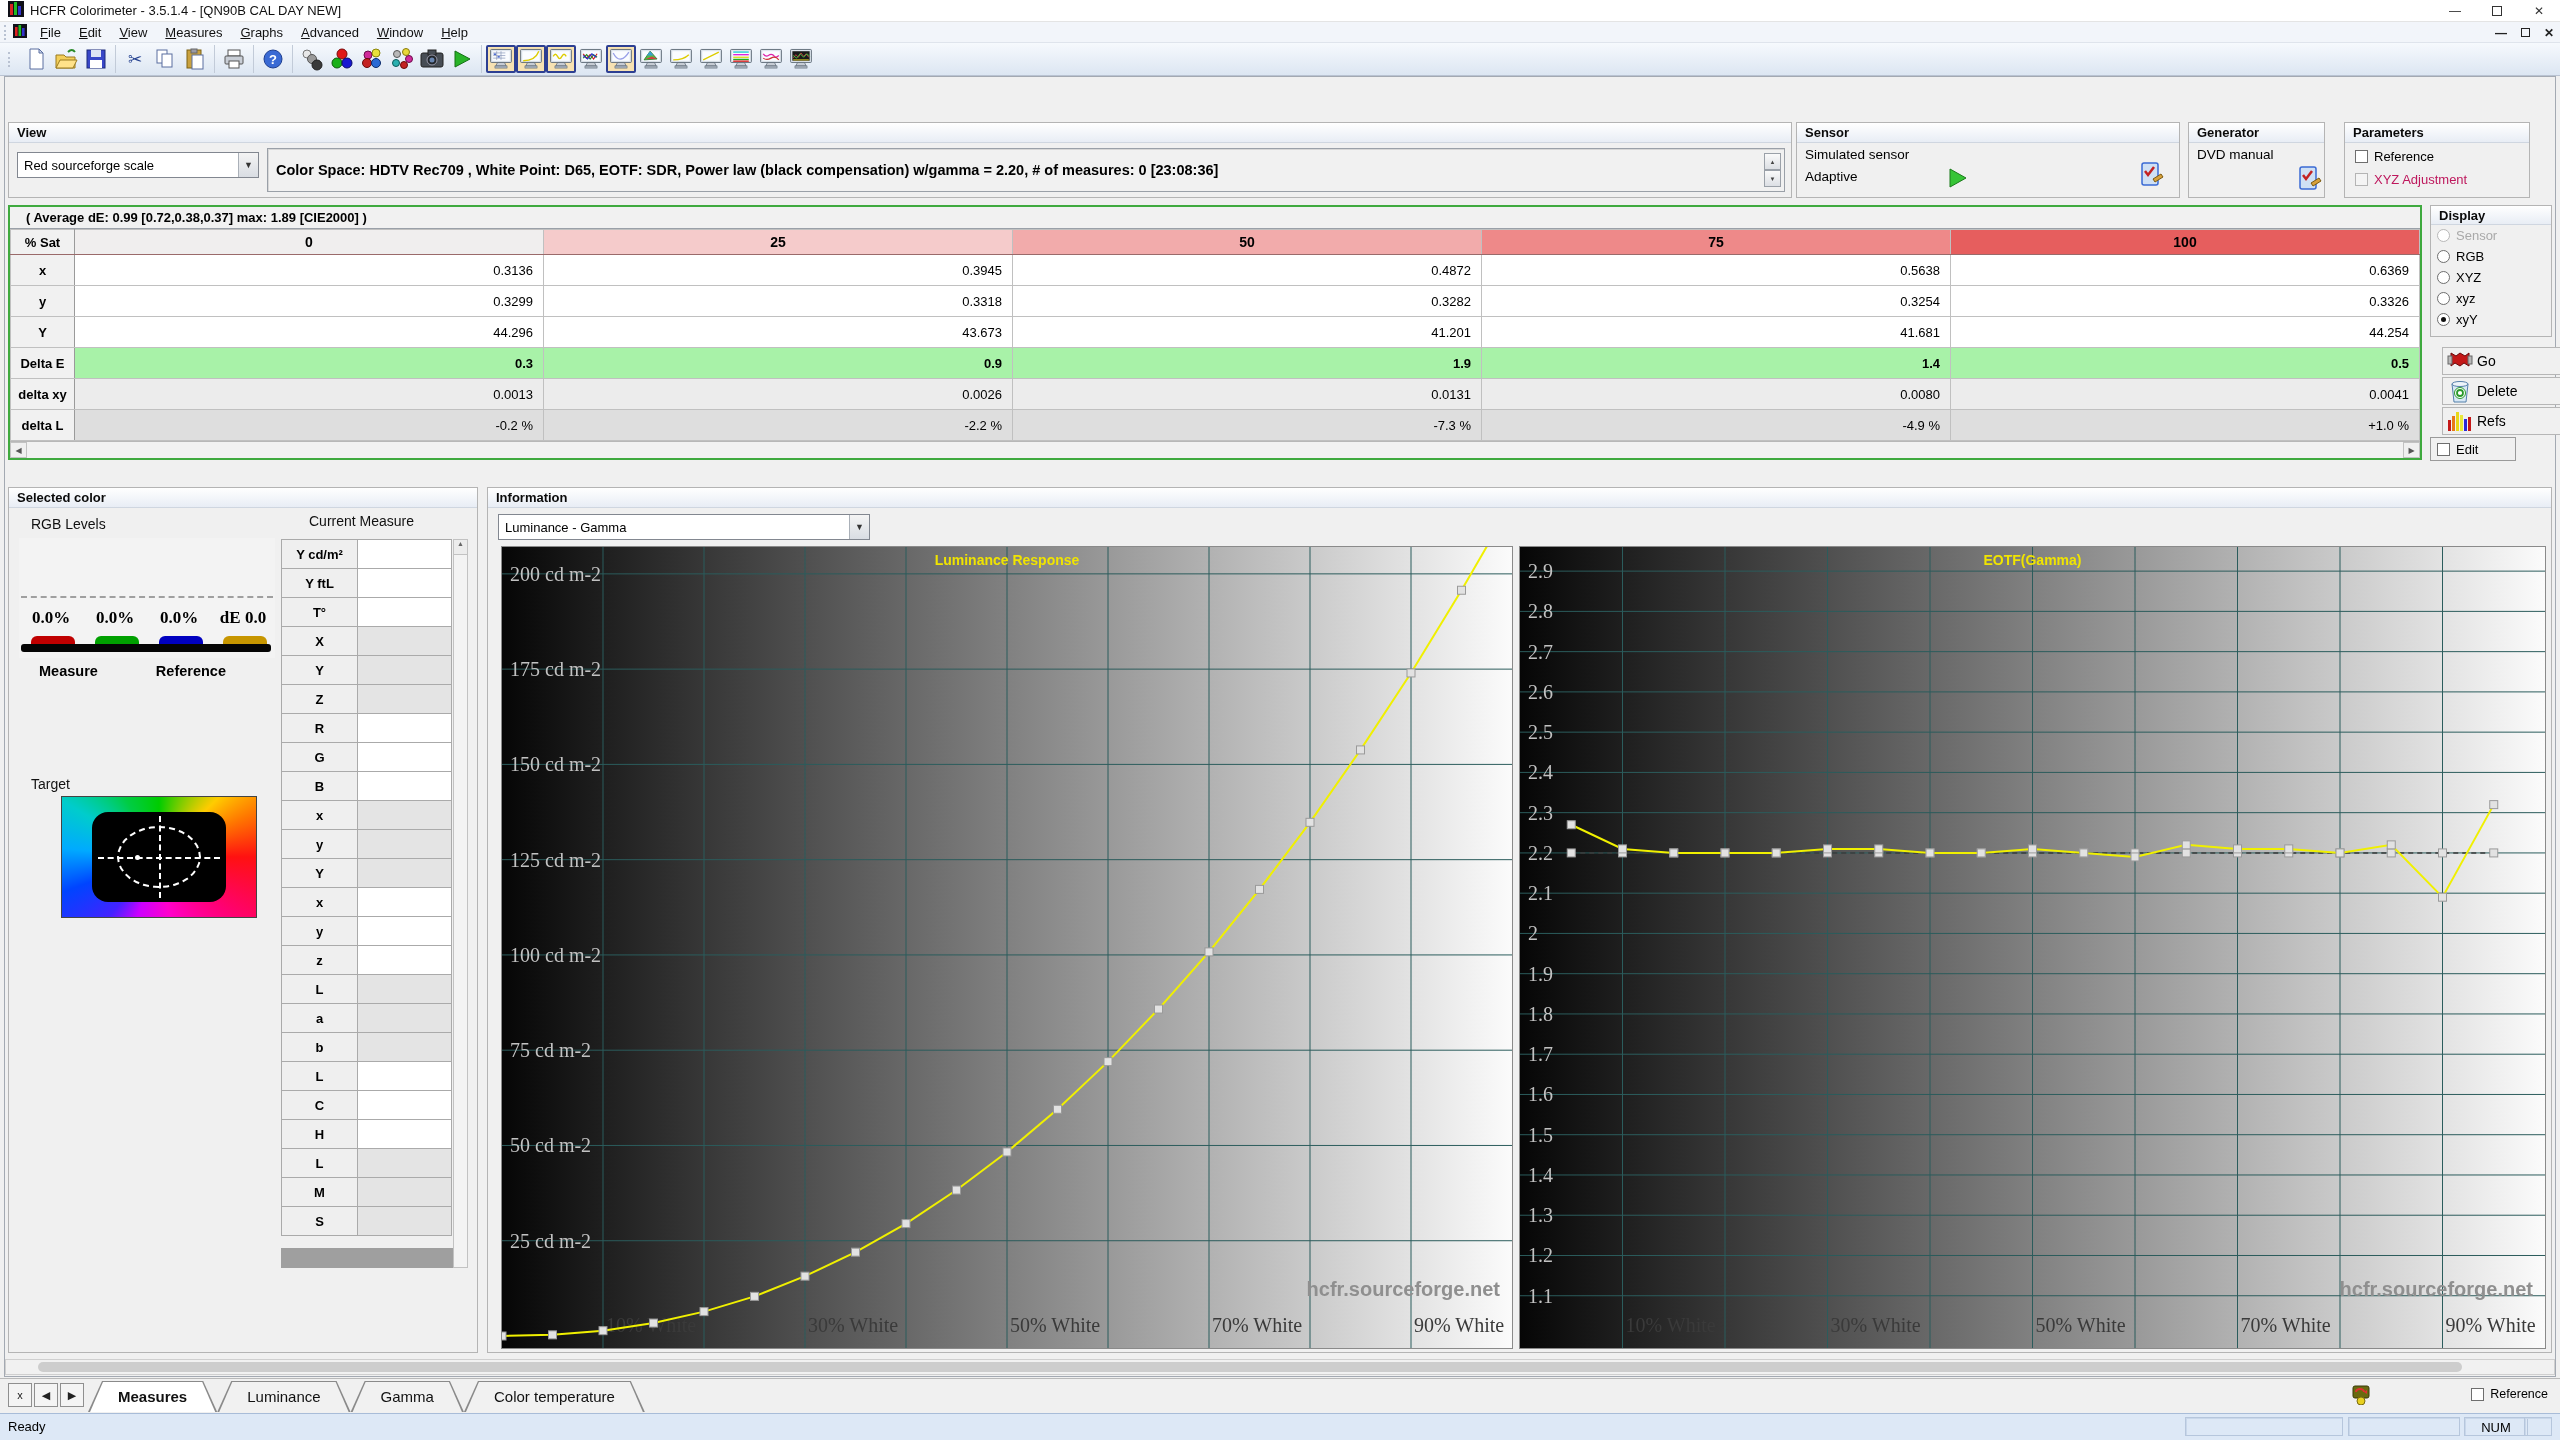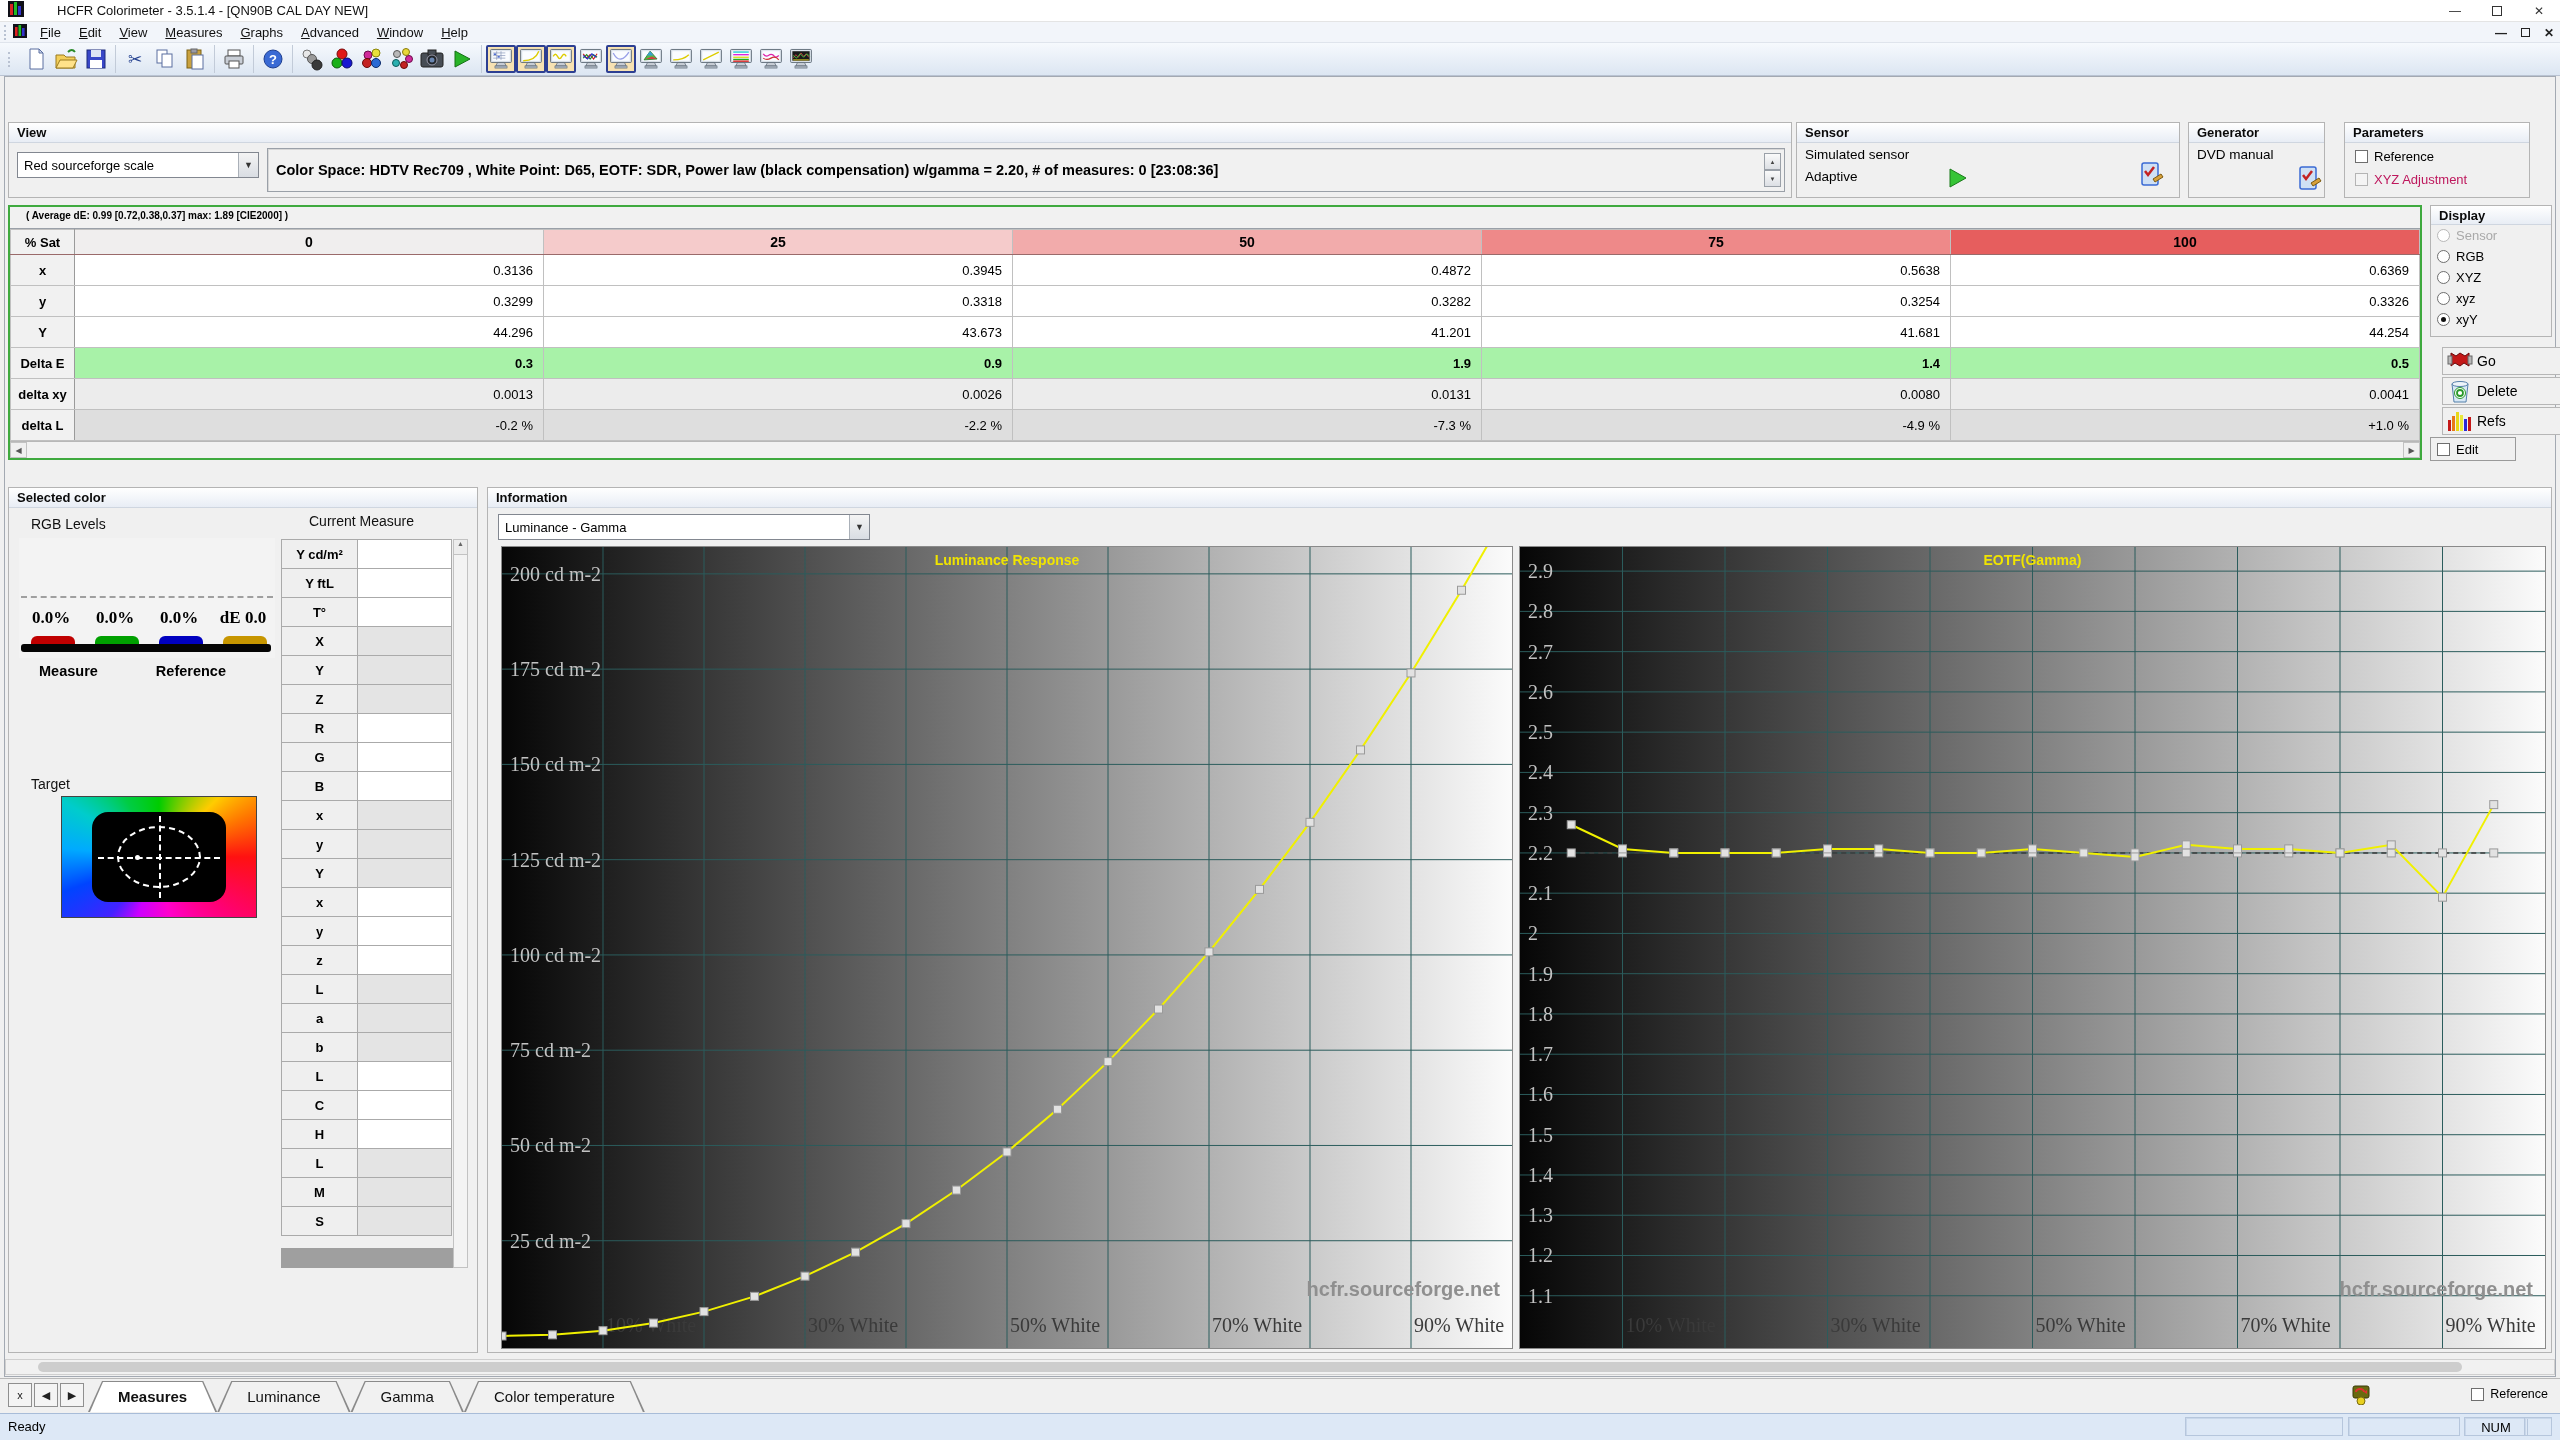--- a/index.html
+++ b/index.html
@@ -1,20 +1,20 @@
 <!DOCTYPE html>
 <html><head>
 <meta charset="utf-8">
 <style>
   * { margin:0; padding:0; box-sizing:border-box; }
   body { font-family:"Liberation Sans", sans-serif; background:#888; }
   #app { position:relative; width:2560px; height:1440px; background:#f0f0f0; overflow:hidden; font-size:13px; color:#000; }
 
   
-  .titlebar { position:absolute; left:0; top:0; width:2560px; height:22px; background:#ffffff; display:flex; align-items:center; border-bottom:1px solid #e4e4e4;gap:27px; }
+  .titlebar { position:absolute; left:0; top:0; width:2560px; height:22px; background:#ffffff; display:flex; align-items:center; border-bottom:1px solid #e4e4e4; }
   .titlebar .app-ico { margin:0 6px 0 8px; }
   .title-text { font-size:13px; color:#111; }
   .win-controls { position:absolute; right:0; top:0; height:22px; display:flex; }
   .win-btn { width:42px; height:22px; display:flex; align-items:center; justify-content:center; font-size:12px; color:#333; }
   .maxbox { width:10px; height:10px; border:1px solid #333; display:inline-block; }
 
   
   .menubar { position:absolute; left:0; top:22px; width:2560px; height:21px; background:#f2f5fa; border-bottom:1px solid #dfe4ec; display:flex; align-items:center; }
   .grip { width:5px; height:15px; border-left:2px dotted #b9c2d2; margin:0 4px; }
   .menu-item { padding:2px 9px; font-size:13px; color:#111; }
@@ -46,21 +46,21 @@
   .spinner { position:absolute; right:3px; top:4px; width:17px; height:34px; display:flex; flex-direction:column; }
   .spinner div { flex:1; border:1px solid #9aa0a8; background:linear-gradient(#fafafa,#dcdfe4); font-size:6px; display:flex; align-items:center; justify-content:center; color:#444; }
 
   .checkbox { width:13px; height:13px; background:#fff; border:1px solid #6e6e6e; display:inline-block; vertical-align:-2px; margin-right:6px; }
   .checkbox.dis { border-color:#b4b4b4; background:#f4f4f4; }
   .cb-lab { font-size:13px; }
   .cb-lab.dis { color:#be185d; }
 
   
   .table-block { position:absolute; left:8px; top:205px; width:2414px; border:2px solid #3faa3f; background:#f0f0f0; z-index:2; }
-  .summary { height:22px; background:#f1f1f1; border-bottom:1px solid #9aa0a8; font-weight:bold; font-size:10px; padding:3px 0 0 16px; }
+  .summary { height:22px; background:#f1f1f1; border-bottom:1px solid #9aa0a8; font-weight:bold; font-size:13px; padding:3px 0 0 16px; }
   table.meas { width:100%; border-collapse:collapse; table-layout:fixed; }
   table.meas col.c0 { width:64px; }
   table.meas th, table.meas td { border:1px solid #c0c0c0; height:31px; font-size:13px; overflow:hidden; }
   table.meas thead th { height:25px; font-weight:bold; font-size:14px; text-align:center; border-bottom:1px solid #9a6a6a; }
   table.meas td.rowlab, table.meas th.corner { background:#f1f1f1; font-weight:bold; text-align:center; border-right:1px solid #9a9a9a; font-size:13px; }
   table.meas td.val { text-align:right; padding-right:10px; background:#fff; }
   .hscroll { height:17px; background:#f2f2f2; border-top:1px solid #b8b8b8; position:relative; }
   .hsbtn { position:absolute; top:0; width:17px; height:16px; background:#f0f0f0; border:1px solid #c2c2c2; font-size:8px; color:#555; display:flex; align-items:center; justify-content:center; }
 
   

